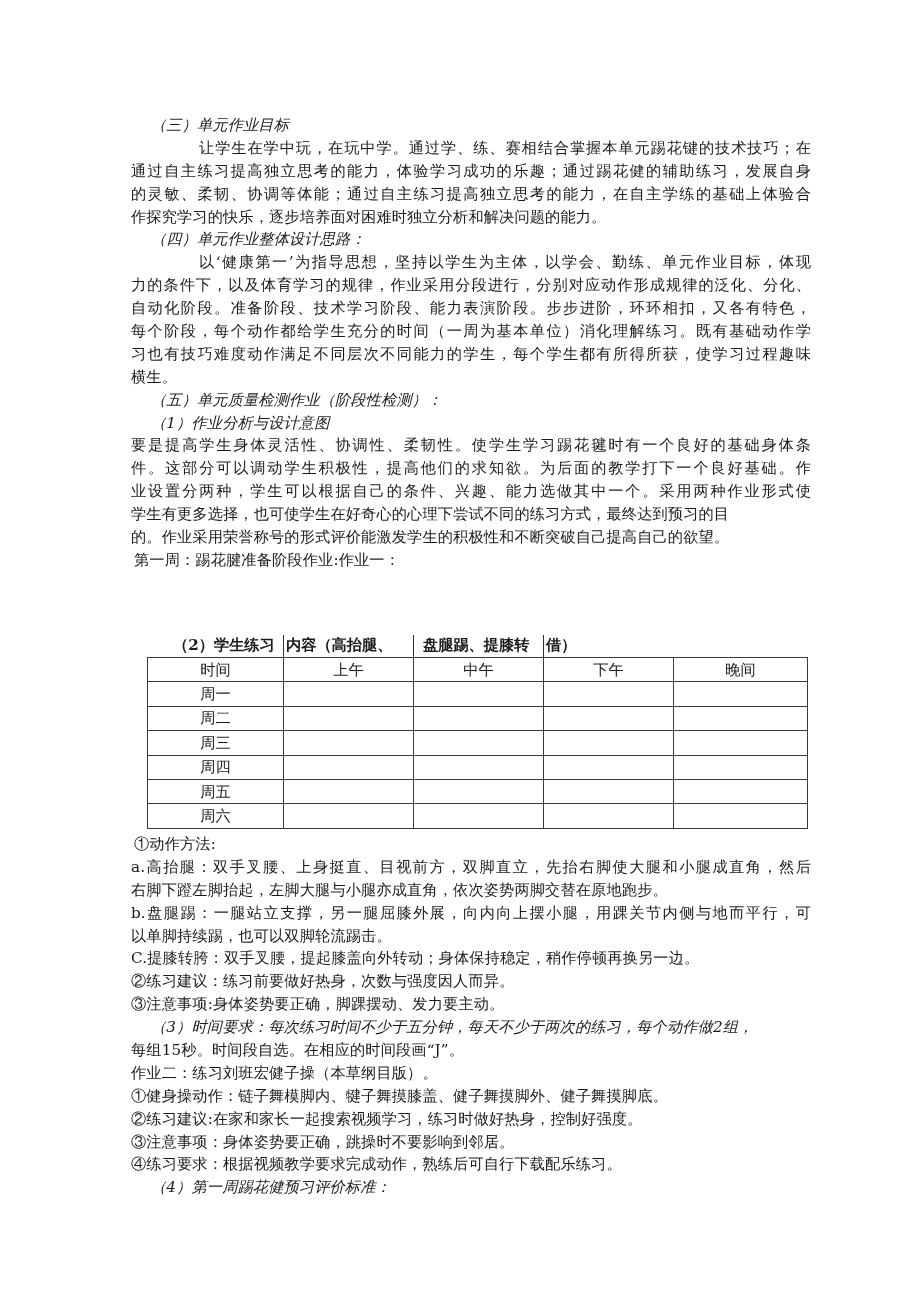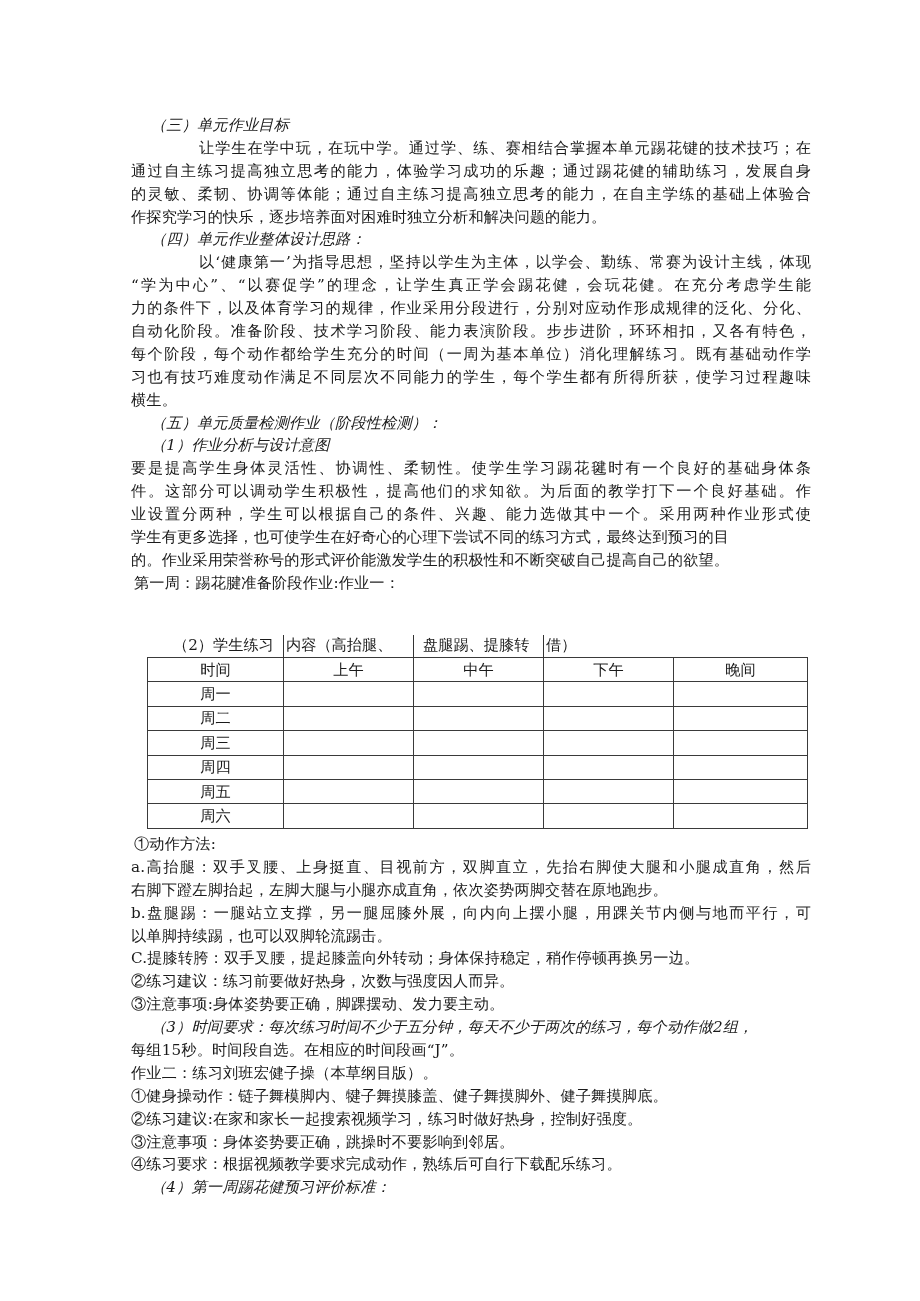--- a/index.html
+++ b/index.html
@@ -49,20 +49,21 @@
     .pre-row {
       position: relative;
       height: 24px;
       font-size: 15.2px;
       line-height: 24px;
     }
     .pre-row span {
       position: absolute;
       top: 0;
       white-space: nowrap;
+      font-weight: bold;
     }
     .pre-row .vline {
       position: absolute;
       top: 2px;
       bottom: 0;
       width: 1px;
       background: #333;
     }
     table.grid {
       border-collapse: collapse;
@@ -90,22 +91,21 @@
 <body>
 
 <div class="page">
   <div class="line ind1">（三）单元作业目标</div>
   <div class="line ind3 justify">让学生在学中玩，在玩中学。通过学、练、赛相结合掌握本单元踢花键的技术技巧；在</div>
   <div class="line justify">通过自主练习提高独立思考的能力，体验学习成功的乐趣；通过踢花健的辅助练习，发展自身</div>
   <div class="line justify">的灵敏、柔韧、协调等体能；通过自主练习提高独立思考的能力，在自主学练的基础上体验合</div>
   <div class="line">作探究学习的快乐，逐步培养面对困难时独立分析和解决问题的能力。</div>
 
   <div class="line ind1">（四）单元作业整体设计思路：</div>
-  <div class="line ind3 justify">以‘健康第一’为指导思想，坚持以学生为主体，以学会、勤练、常赛为设计主线，体现</div>
-  <div class="line justify">“学为中心”、“以赛促学”的理念，让学生真正学会踢花健，会玩花健。在充分考虑学生能</div>
+  <div class="line ind3 justify">以‘健康第一’为指导思想，坚持以学生为主体，以学会、勤练、单元作业目标，体现</div>
   <div class="line justify">力的条件下，以及体育学习的规律，作业采用分段进行，分别对应动作形成规律的泛化、分化、</div>
   <div class="line justify">自动化阶段。准备阶段、技术学习阶段、能力表演阶段。步步进阶，环环相扣，又各有特色，</div>
   <div class="line justify">每个阶段，每个动作都给学生充分的时间（一周为基本单位）消化理解练习。既有基础动作学</div>
   <div class="line justify">习也有技巧难度动作满足不同层次不同能力的学生，每个学生都有所得所获，使学习过程趣味</div>
   <div class="line">横生。</div>
 
   <div class="line ind1">（五）单元质量检测作业（阶段性检测）：</div>
   <div class="line ind1">（1）作业分析与设计意图</div>
   <div class="line justify">要是提高学生身体灵活性、协调性、柔韧性。使学生学习踢花毽时有一个良好的基础身体条</div>
   <div class="line justify">件。这部分可以调动学生积极性，提高他们的求知欲。为后面的教学打下一个良好基础。作</div>

